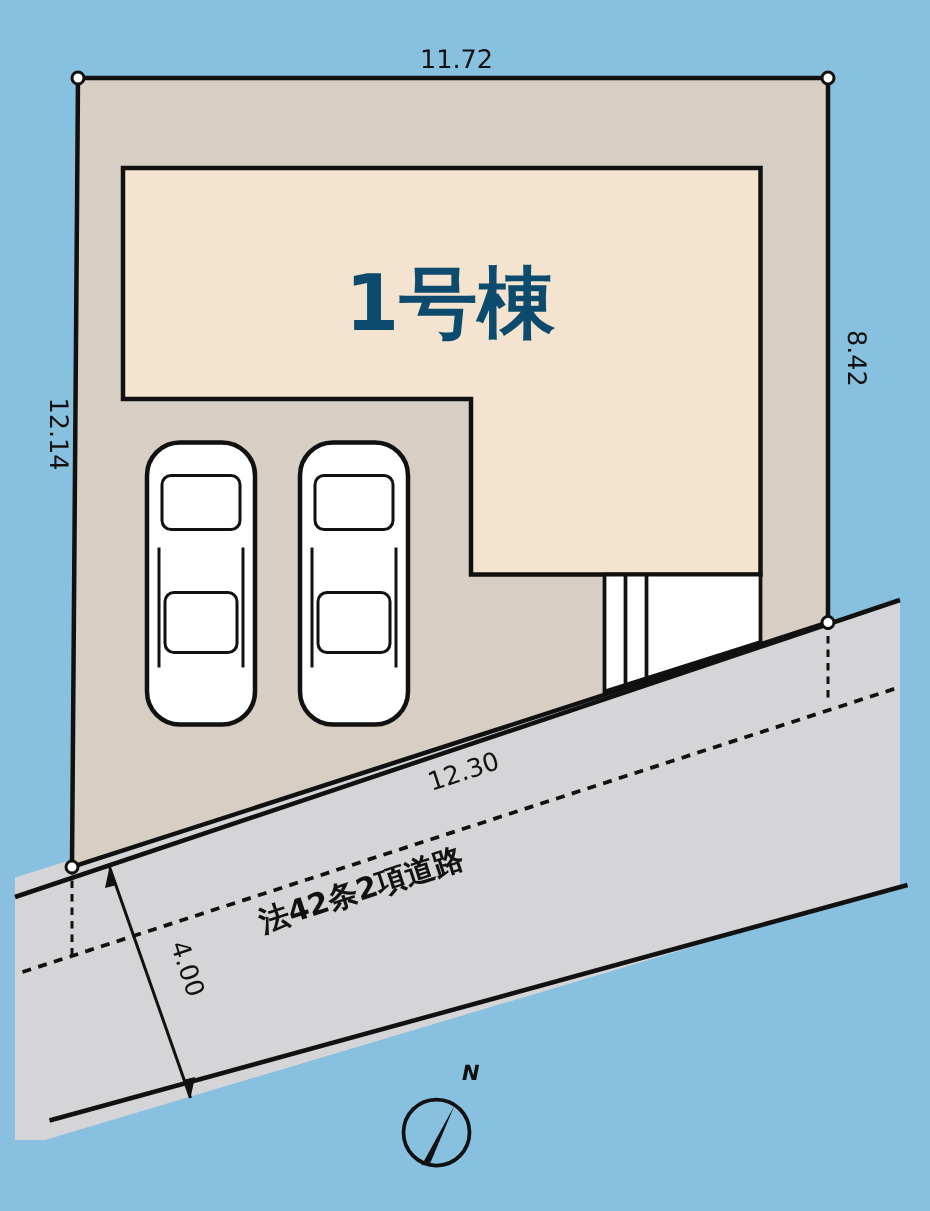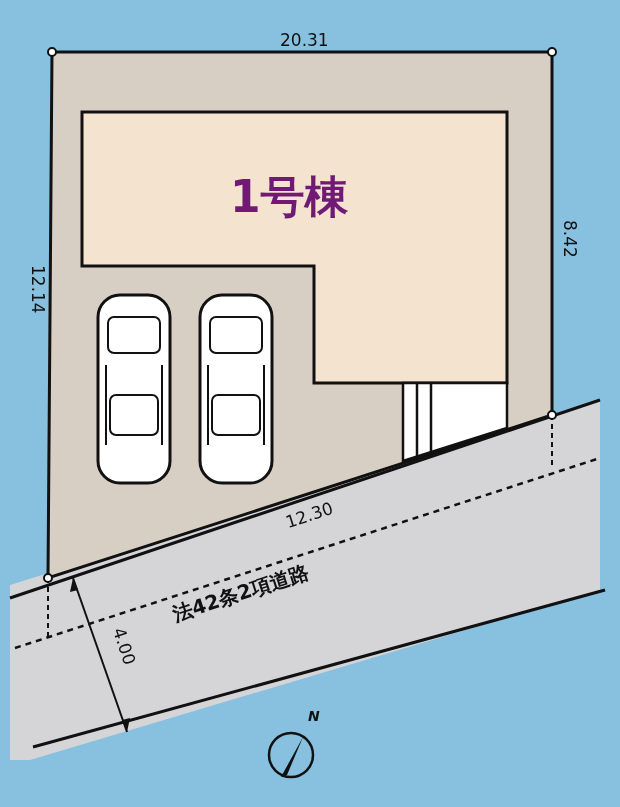--- a/index.html
+++ b/index.html
@@ -51,20 +51,20 @@
   <line x1="73" y1="578" x2="127" y2="732" stroke="#111" stroke-width="2"></line>
   <polygon points="73,578 70,592 78,590" fill="#111"></polygon>
   <polygon points="127,732 122,720 130,718" fill="#111"></polygon>
 
   <g transform="translate(291,755)">
     <circle cx="0" cy="0" r="22" fill="none" stroke="#111" stroke-width="2.5"></circle>
     <polygon points="12,-18 -10,22 -4,20" fill="#111"></polygon>
   </g>
 </svg>
 
-<div style="position:absolute;left:230px;top:168px;font-size:44px;font-weight:bold;color:#701a75;">1号棟</div>
-<div style="position:absolute;left:280px;top:30px;font-size:17px;color:#111;">20.31</div>
+<div style="position:absolute;left:230px;top:168px;font-size:52px;font-weight:bold;color:#0c4a6e;">1号棟</div>
+<div style="position:absolute;left:280px;top:30px;font-size:17px;color:#111;">11.72</div>
 <div style="position:absolute;left:546px;top:220px;font-size:17px;color:#111;transform:rotate(90deg);transform-origin:left top;left:580px;">8.42</div>
 <div style="position:absolute;left:24px;top:265px;font-size:17px;color:#111;transform:rotate(90deg);transform-origin:left top;left:48px;">12.14</div>
 <div style="position:absolute;left:285px;top:505px;font-size:17px;color:#111;transform:rotate(-18deg);">12.30</div>
 <div style="position:absolute;left:128px;top:625px;font-size:17px;color:#111;transform:rotate(72deg);transform-origin:left top;">4.00</div>
 <div style="position:absolute;left:170px;top:580px;font-size:20px;font-weight:bold;color:#111;transform:rotate(-18deg);">法42条2項道路</div>
 <div style="position:absolute;left:308px;top:708px;font-size:14px;font-weight:bold;font-style:italic;color:#111;">N</div>
 
 </body></html>

